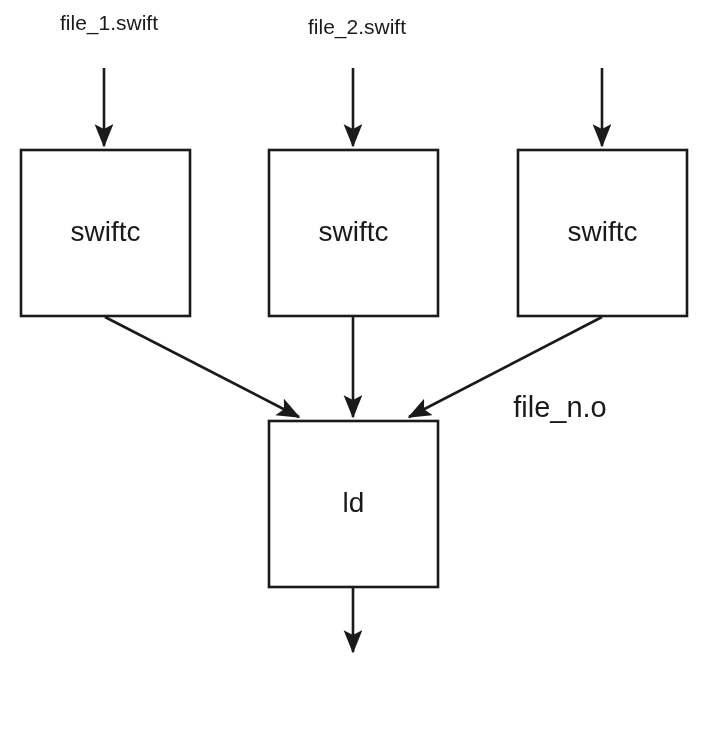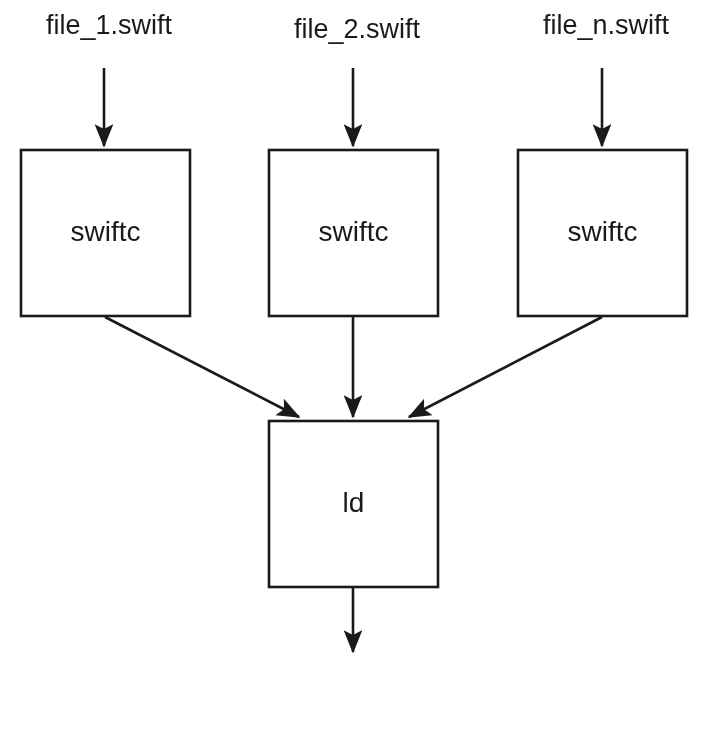--- a/index.html
+++ b/index.html
@@ -37,21 +37,21 @@
     text-align: center;
     line-height: 1;
     font-family: "Liberation Sans", sans-serif;
     color: #1a1a1a;
     -webkit-font-smoothing: antialiased;
   }
   .node-label {
     font-size: 28px;
   }
   .io-label {
-    font-size: 27px;
+    font-size: 21px;
   }
   .edge-label {
     font-size: 29px;
   }
   
   #label-src-0 { left: 9px;   top: 12px; width: 200px; }
   #label-src-1 { left: 257px; top: 16px; width: 200px; }
   #label-src-2 { left: 506px; top: 12px; width: 200px; }
   
   #label-node-0 { left: 21px;  top: 218px; width: 169px; }
@@ -89,23 +89,23 @@
 
     <line x1="105" y1="317" x2="299" y2="417" stroke="#1a1a1a" stroke-width="2.6" marker-end="url(#arrowhead)"></line>
     <line x1="353" y1="317" x2="353" y2="417" stroke="#1a1a1a" stroke-width="2.6" marker-end="url(#arrowhead)"></line>
     <line x1="602" y1="317" x2="409" y2="417" stroke="#1a1a1a" stroke-width="2.6" marker-end="url(#arrowhead)"></line>
 
     <line x1="353" y1="588" x2="353" y2="652" stroke="#1a1a1a" stroke-width="2.6" marker-end="url(#arrowhead)"></line>
   </svg>
 
   <div class="io-label" id="label-src-0">file_1.swift</div>
   <div class="io-label" id="label-src-1">file_2.swift</div>
-  <div class="io-label" id="label-src-2">file_n.swift</div>
 
   <div class="node-label" id="label-node-0">swiftc</div>
   <div class="node-label" id="label-node-1">swiftc</div>
   <div class="node-label" id="label-node-2">swiftc</div>
 
   <div class="node-label" id="label-node-3">ld</div>
 
+  <div class="edge-label" id="label-edge-1">file_n.o</div>
 
 
 </div>
 
 </body></html>

